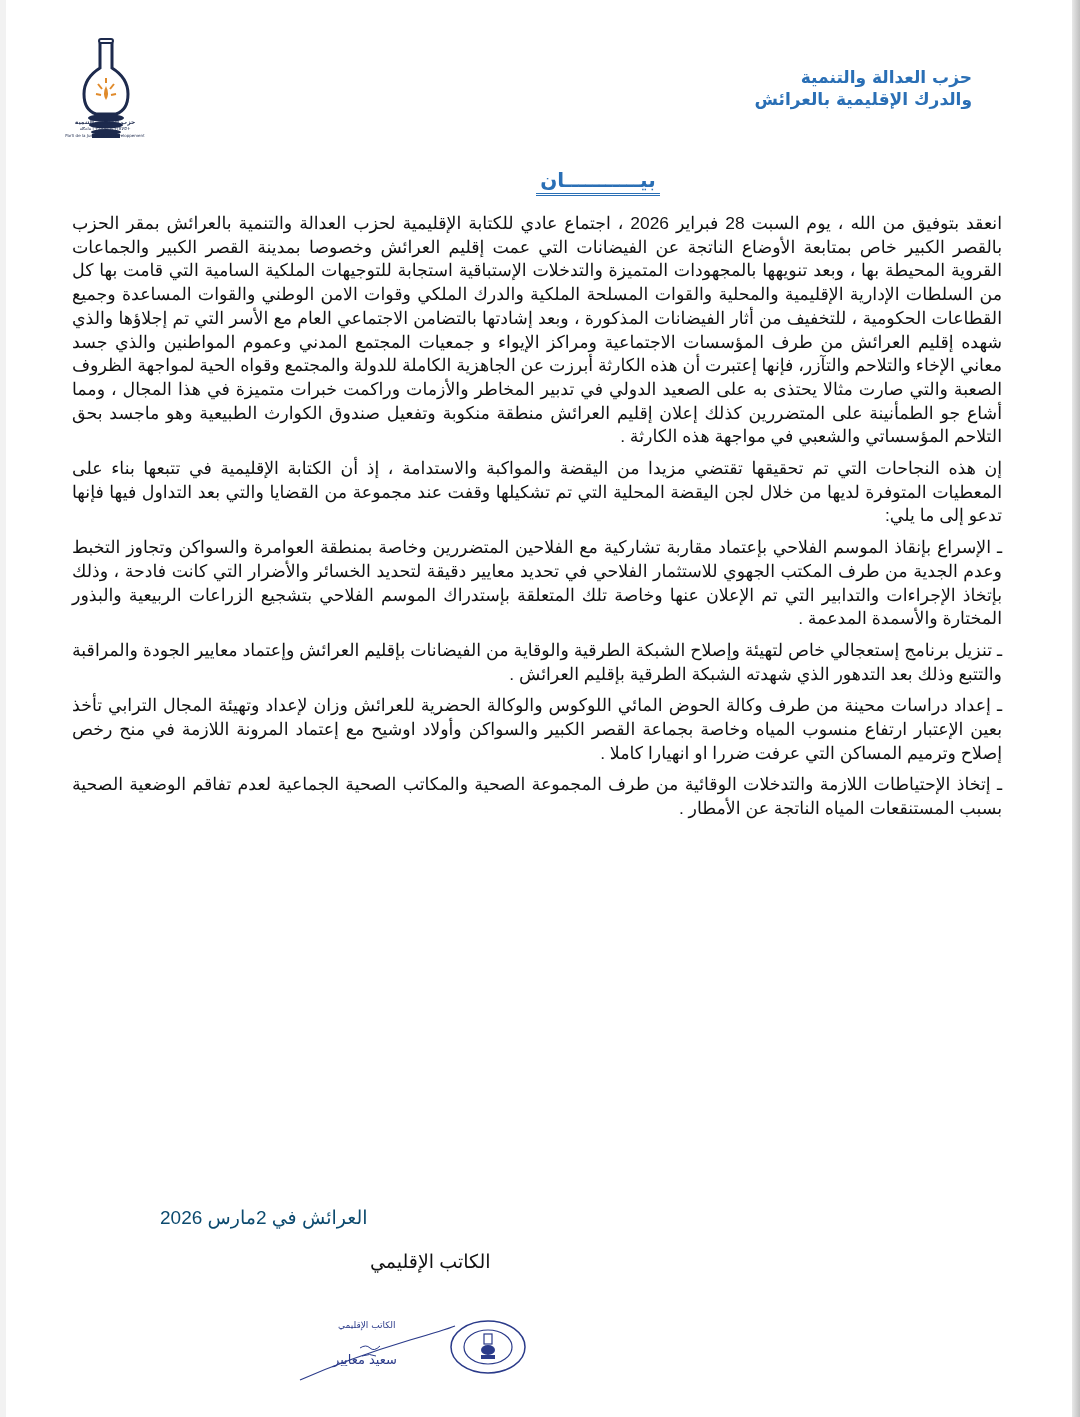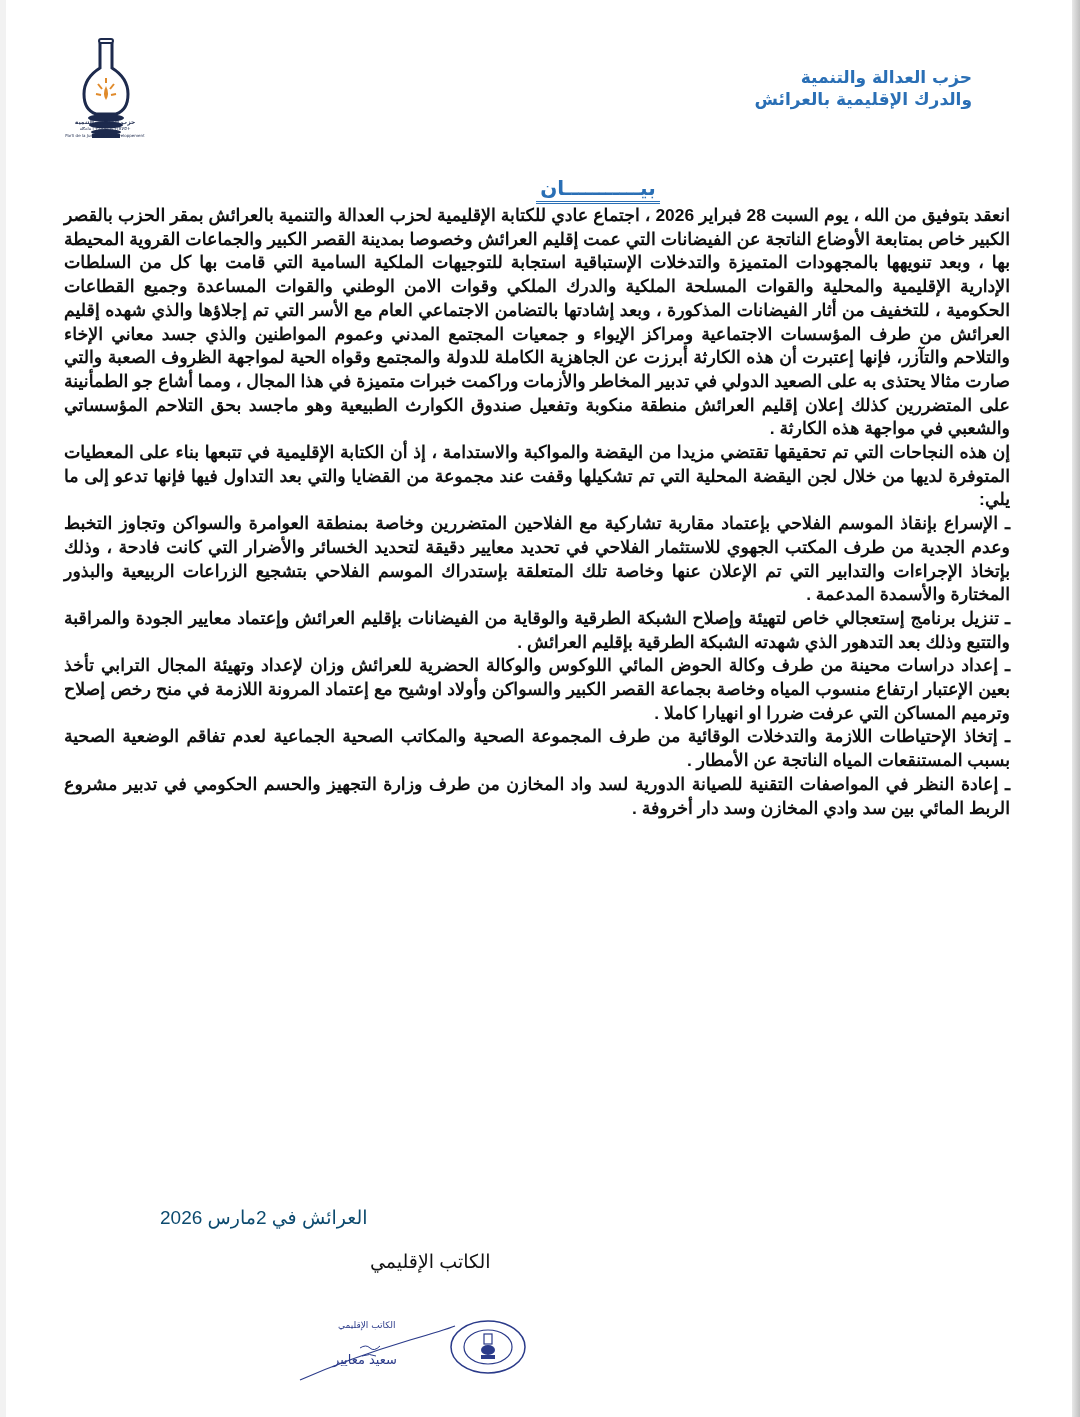--- a/index.html
+++ b/index.html
@@ -12,28 +12,28 @@
 
   .logo { position:absolute; left:62px; top:34px; width:110px; height:112px; }
   .logo-caption { position:absolute; left:60px; top:118px; width:90px; text-align:center; font-size:6px; color:#1d2a4d; line-height:7px; direction:rtl; }
   .logo-caption .fr { direction:ltr; font-size:4px; }
 
   .org-header { position:absolute; right:108px; top:66px; text-align:right; direction:rtl; color:#2a6fb5; font-weight:bold; font-family:"DejaVu Sans", sans-serif; }
   .org-header .l1 { font-size:17px; line-height:22px; }
   .org-header .l2 { font-size:17px; line-height:22px; }
 
   .doc-title { position:absolute; left:498px; top:168px; width:200px; text-align:center; direction:rtl; color:#2a6fb5; font-weight:bold; font-size:20px; letter-spacing:0; }
-  .doc-title span { display:inline-block; border-bottom:3px double #2a6fb5; padding:0 4px 1px;margin-top:8px; }
+  .doc-title span { display:inline-block; border-bottom:3px double #2a6fb5; padding:0 4px 1px; }
 
   .body-text {
     position:absolute; left:64px; top:204px; width:946px;
     direction:rtl; text-align:justify; text-align-last:right;
     font-family:"Liberation Sans", sans-serif; font-size:17.4px; line-height:23.7px; color:#111;
   }
-  .body-text p { margin:0;font-weight:bold; }
+  .body-text p { margin:8px; }
 
   .sign-date { position:absolute; left:160px; top:1206px; direction:rtl; font-family:"Liberation Sans", sans-serif; font-size:19px; color:#0c4a6e; }
   .signer-title { position:absolute; left:370px; top:1250px; direction:rtl; font-family:"Liberation Sans", sans-serif; font-size:19px; color:#111; }
 
   .stamp { position:absolute; left:448px; top:1318px; width:80px; height:58px; }
   .signature { position:absolute; left:290px; top:1318px; width:170px; height:70px; }
   .sig-label { position:absolute; left:338px; top:1320px; direction:rtl; font-size:9px; color:#2b3b8a; }
   .sig-name { position:absolute; left:333px; top:1352px; direction:rtl; font-size:13px; color:#2b3b8a; }
 </style>
 </head>
@@ -71,21 +71,20 @@
   <span>بيـــــــــــان</span>
 </div>
 
 <div class="body-text">
   <p>انعقد بتوفيق من الله ، يوم السبت 28 فبراير 2026 ، اجتماع عادي للكتابة الإقليمية لحزب العدالة والتنمية بالعرائش بمقر الحزب بالقصر الكبير خاص بمتابعة الأوضاع الناتجة عن الفيضانات التي عمت إقليم العرائش وخصوصا بمدينة القصر الكبير والجماعات القروية المحيطة بها ، وبعد تنويهها بالمجهودات المتميزة والتدخلات الإستباقية استجابة للتوجيهات الملكية السامية التي قامت بها كل من السلطات الإدارية الإقليمية والمحلية والقوات المسلحة الملكية والدرك الملكي وقوات الامن الوطني والقوات المساعدة وجميع القطاعات الحكومية ، للتخفيف من أثار الفيضانات المذكورة ، وبعد إشادتها بالتضامن الاجتماعي العام مع الأسر التي تم إجلاؤها والذي شهده إقليم العرائش من طرف المؤسسات الاجتماعية ومراكز الإيواء و جمعيات المجتمع المدني وعموم المواطنين والذي جسد معاني الإخاء والتلاحم والتآزر، فإنها إعتبرت أن هذه الكارثة أبرزت عن الجاهزية الكاملة للدولة والمجتمع وقواه الحية لمواجهة الظروف الصعبة والتي صارت مثالا يحتذى به على الصعيد الدولي في تدبير المخاطر والأزمات وراكمت خبرات متميزة في هذا المجال ، ومما أشاع جو الطمأنينة على المتضررين كذلك إعلان إقليم العرائش منطقة منكوبة وتفعيل صندوق الكوارث الطبيعية وهو ماجسد بحق التلاحم المؤسساتي والشعبي في مواجهة هذه الكارثة .</p>
   <p>إن هذه النجاحات التي تم تحقيقها تقتضي مزيدا من اليقضة والمواكبة والاستدامة ، إذ أن الكتابة الإقليمية في تتبعها بناء على المعطيات المتوفرة لديها من خلال لجن اليقضة المحلية التي تم تشكيلها وقفت عند مجموعة من القضايا والتي بعد التداول فيها فإنها تدعو إلى ما يلي:</p>
   <p>ـ الإسراع بإنقاذ الموسم الفلاحي بإعتماد مقاربة تشاركية مع الفلاحين المتضررين وخاصة بمنطقة العوامرة والسواكن وتجاوز التخبط وعدم الجدية من طرف المكتب الجهوي للاستثمار الفلاحي في تحديد معايير دقيقة لتحديد الخسائر والأضرار التي كانت فادحة ، وذلك بإتخاذ الإجراءات والتدابير التي تم الإعلان عنها وخاصة تلك المتعلقة بإستدراك الموسم الفلاحي بتشجيع الزراعات الربيعية والبذور المختارة والأسمدة المدعمة .</p>
   <p>ـ تنزيل برنامج إستعجالي خاص لتهيئة وإصلاح الشبكة الطرقية والوقاية من الفيضانات بإقليم العرائش وإعتماد معايير الجودة والمراقبة والتتبع وذلك بعد التدهور الذي شهدته الشبكة الطرقية بإقليم العرائش .</p>
   <p>ـ إعداد دراسات محينة من طرف وكالة الحوض المائي اللوكوس والوكالة الحضرية للعرائش وزان لإعداد وتهيئة المجال الترابي تأخذ بعين الإعتبار ارتفاع منسوب المياه وخاصة بجماعة القصر الكبير والسواكن وأولاد اوشيح مع إعتماد المرونة اللازمة في منح رخص إصلاح وترميم المساكن التي عرفت ضررا او انهيارا كاملا .</p>
   <p>ـ إتخاذ الإحتياطات اللازمة والتدخلات الوقائية من طرف المجموعة الصحية والمكاتب الصحية الجماعية لعدم تفاقم الوضعية الصحية بسبب المستنقعات المياه الناتجة عن الأمطار .</p>
-  <p>ـ إعادة النظر في المواصفات التقنية للصيانة الدورية لسد واد المخازن من طرف وزارة التجهيز والحسم الحكومي في تدبير مشروع الربط المائي بين سد وادي المخازن وسد دار أخروفة .</p>
 </div>
 
 <div class="sign-date">العرائش في 2مارس 2026</div>
 <div class="signer-title">الكاتب الإقليمي</div>
 
 <svg class="signature" viewBox="0 0 170 70">
   <path d="M10 62 Q60 40 120 22 Q155 12 165 8" fill="none" stroke="#2b3b8a" stroke-width="1.2"></path>
   <path d="M70 30 q6 -4 10 0 q4 4 10 -2" fill="none" stroke="#2b3b8a" stroke-width="1"></path>
   <path d="M72 38 q8 -3 14 0" fill="none" stroke="#2b3b8a" stroke-width="1"></path>
 </svg>

